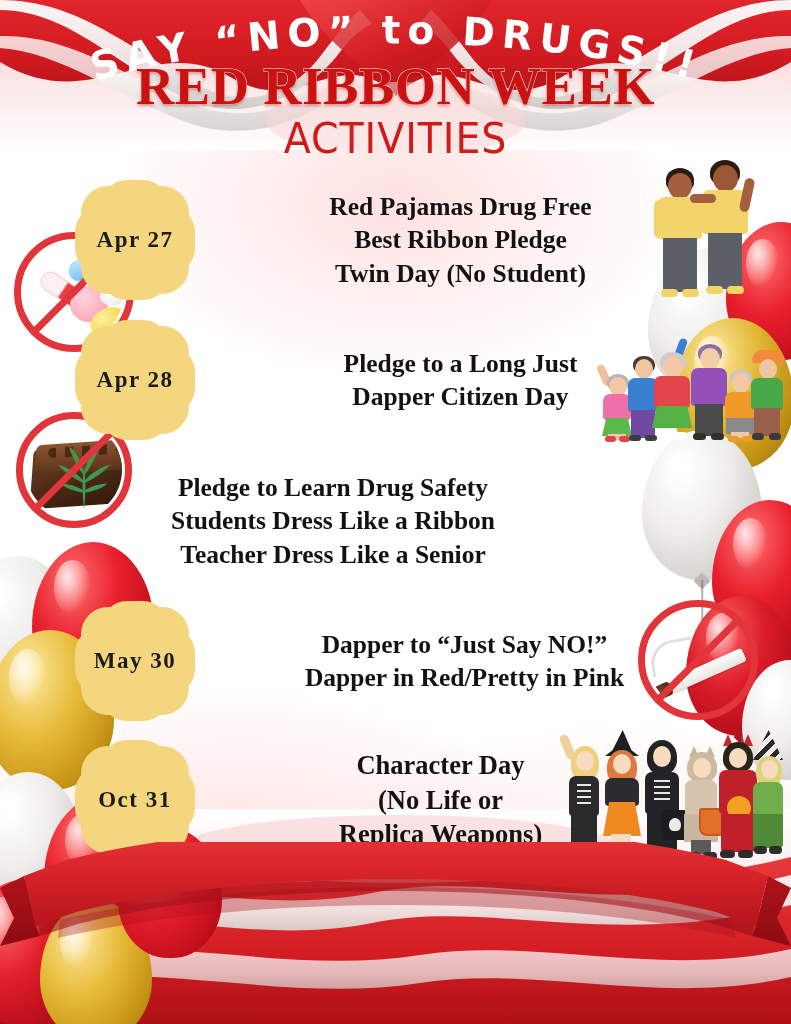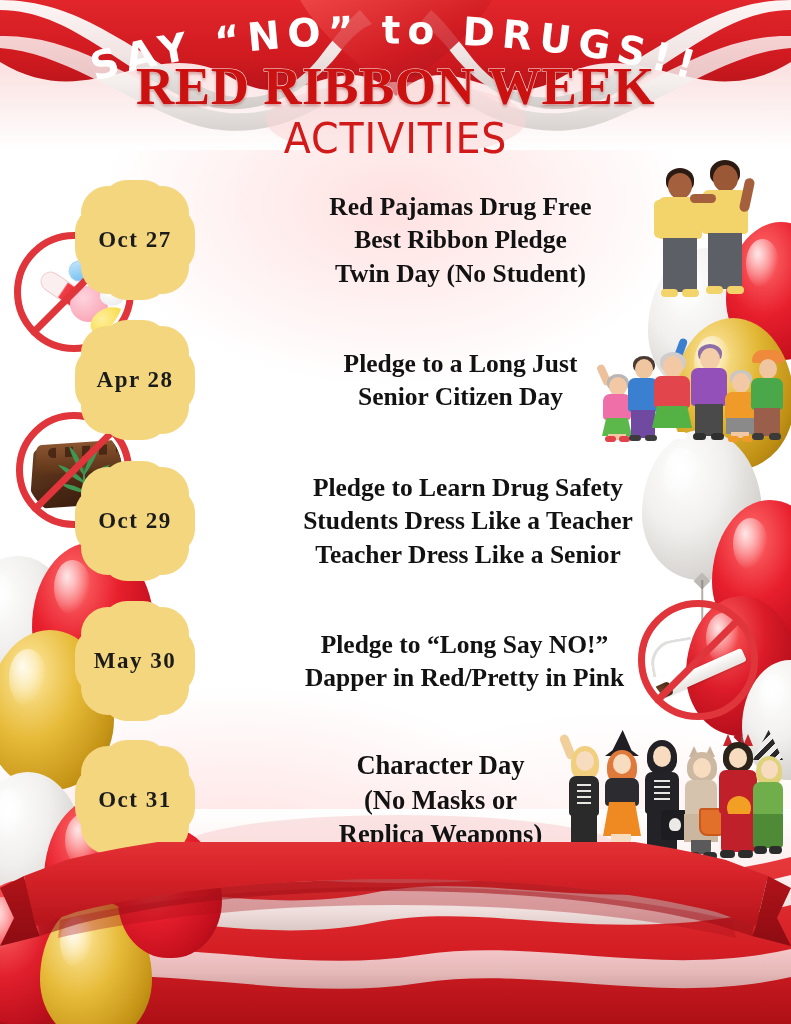--- a/index.html
+++ b/index.html
@@ -533,21 +533,21 @@
     <div class="row" style="height:140px;">
       <div class="badge-cell">
         <div class="badge">
           <div class="hbar"></div>
             <div class="vbar"></div>
           <div class="lobe tl"></div>
             <div class="lobe tr"></div>
             <div class="lobe bl"></div>
             <div class="lobe br"></div>
           <div class="core"></div>
-          <span class="badge-label">Oct 27</span>
+          <span class="badge-label">Apr 27</span>
         </div>
       </div>
       <div class="act-cell">
         <div class="act-lines">
           <span class="ln">Red Pajamas Drug Free</span>
           <span class="ln">Best Ribbon Pledge</span>
           <span class="ln">Twin Day (No Student)</span>
         </div>
       </div>
     </div>
@@ -561,63 +561,51 @@
             <div class="lobe tr"></div>
             <div class="lobe bl"></div>
             <div class="lobe br"></div>
           <div class="core"></div>
           <span class="badge-label">Apr 28</span>
         </div>
       </div>
       <div class="act-cell">
         <div class="act-lines">
           <span class="ln">Pledge to a Long Just</span>
-          <span class="ln">Senior Citizen Day</span>
+          <span class="ln">Dapper Citizen Day</span>
         </div>
       </div>
     </div>
 
     <div class="row" style="height:142px;">
-      <div class="badge-cell">
-        <div class="badge">
-          <div class="hbar"></div>
-            <div class="vbar"></div>
-          <div class="lobe tl"></div>
-            <div class="lobe tr"></div>
-            <div class="lobe bl"></div>
-            <div class="lobe br"></div>
-          <div class="core"></div>
-          <span class="badge-label">Oct 29</span>
-        </div>
-      </div>
       <div class="act-cell" style="padding-right:125px;">
         <div class="act-lines">
           <span class="ln">Pledge to Learn Drug Safety</span>
-          <span class="ln">Students Dress Like a Teacher</span>
+          <span class="ln">Students Dress Like a Ribbon</span>
           <span class="ln">Teacher Dress Like a Senior</span>
         </div>
       </div>
     </div>
 
     <div class="row" style="height:138px;">
       <div class="badge-cell">
         <div class="badge">
           <div class="hbar"></div>
             <div class="vbar"></div>
           <div class="lobe tl"></div>
             <div class="lobe tr"></div>
             <div class="lobe bl"></div>
             <div class="lobe br"></div>
           <div class="core"></div>
           <span class="badge-label">May 30</span>
         </div>
       </div>
       <div class="act-cell" style="padding-right:132px;">
         <div class="act-lines">
-          <span class="ln">Pledge to “Long Say NO!”</span>
+          <span class="ln">Dapper to “Just Say NO!”</span>
           <span class="ln">Dapper in Red/Pretty in Pink</span>
         </div>
       </div>
     </div>
 
     <div class="row" style="height:140px;">
       <div class="badge-cell">
         <div class="badge">
           <div class="hbar"></div>
             <div class="vbar"></div>
@@ -625,21 +613,21 @@
             <div class="lobe tr"></div>
             <div class="lobe bl"></div>
             <div class="lobe br"></div>
           <div class="core"></div>
           <span class="badge-label">Oct 31</span>
         </div>
       </div>
       <div class="act-cell" style="padding-right:180px;">
         <div class="act-lines" style="font-size:26.5px;">
           <span class="ln">Character Day</span>
-          <span class="ln">(No Masks or</span>
+          <span class="ln">(No Life or</span>
           <span class="ln">Replica Weapons)</span>
         </div>
       </div>
     </div>
 
   </div>
 
   <svg class="banner" viewBox="0 0 791 130" preserveAspectRatio="none">
     <defs>
       <linearGradient id="gBan" x1="0" y1="0" x2="0" y2="1">

